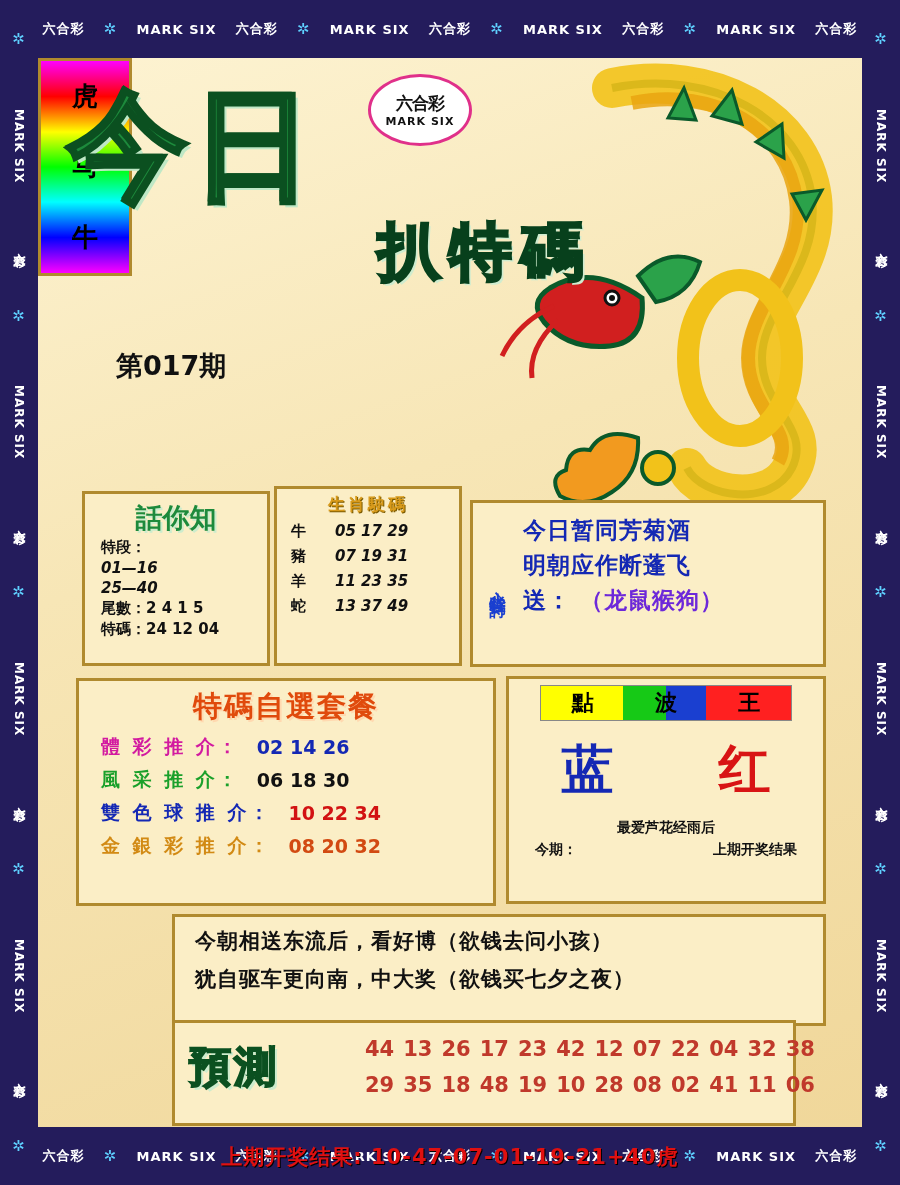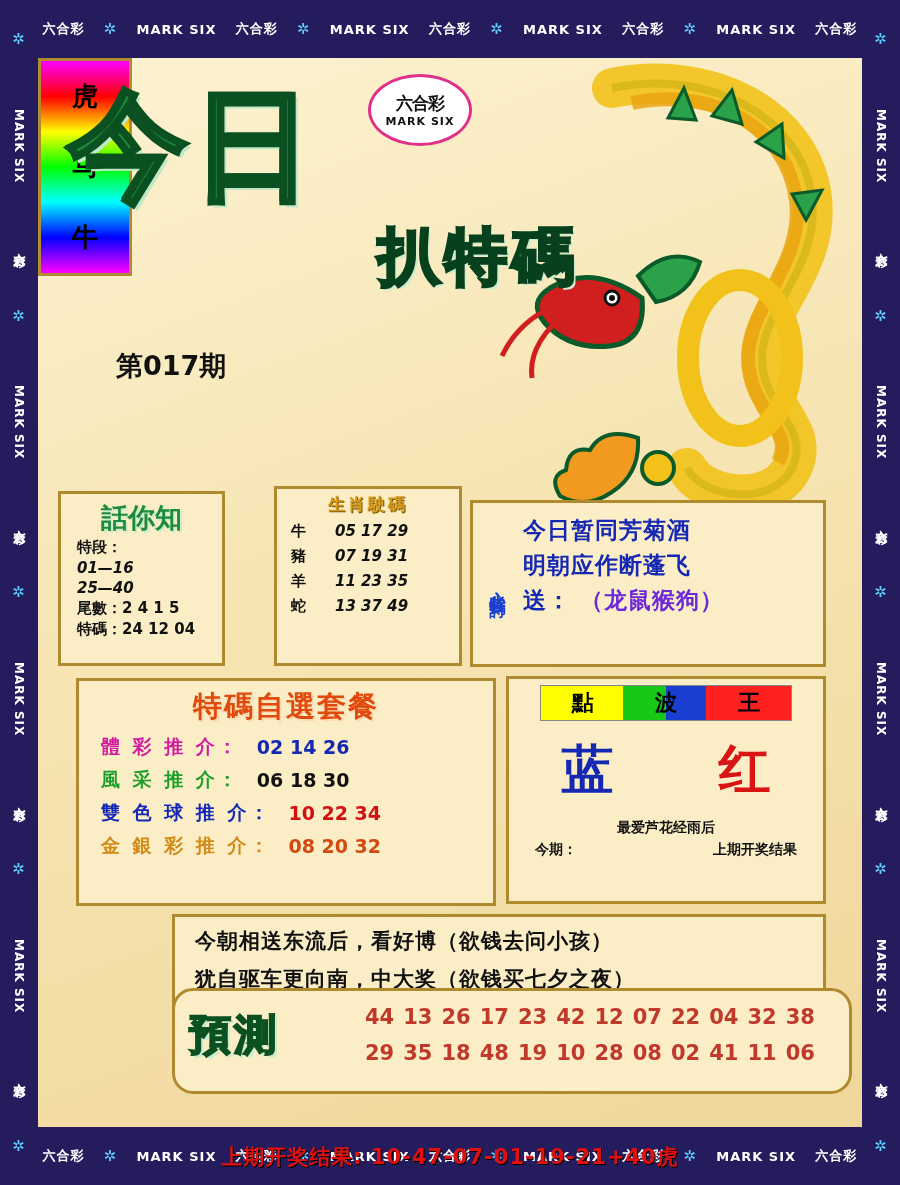--- a/index.html
+++ b/index.html
@@ -59,21 +59,21 @@
   .logo .l2{font-size:11px;font-weight:bold;color:#111;letter-spacing:1px;}
   .issue{
     position:absolute;left:78px;top:290px;font-size:27px;font-weight:bold;color:#111;
   }
   
   .box{
     position:absolute;border:3px solid #b08a2e;background:#fbeec6;
     box-sizing:border-box;
   }
   
-  #box-huanizhi{left:20px;top:433px;width:167px;height:175px;}
+  #box-huanizhi{left:44px;top:433px;width:188px;height:175px;}
   .hnz-title{font-size:27px;font-weight:bold;color:#1d8a3c;text-align:center;margin-top:6px;
     text-shadow:2px 2px 0 #cdeccd;}
   .hnz-row{font-size:15px;color:#111;margin:2px 0 0 16px;font-weight:bold;}
   .hnz-it{font-style:italic;}
   
   #box-shengxiao{left:236px;top:428px;width:188px;height:180px;}
   .sx-title{font-size:17px;font-weight:bold;color:#d89a1a;text-align:center;margin-top:4px;
     letter-spacing:3px;text-shadow:1px 1px 0 #7a5a00;}
   .sx-row{display:flex;font-size:15px;font-weight:bold;color:#111;margin:6px 0 0 14px;font-style:italic;}
   .sx-an{width:44px;font-style:normal;}
@@ -111,21 +111,21 @@
   
   #box-zodiac{left:38px;top:856px;width:88px;height:212px;background:#111;border:3px solid #b08a2e;}
   .zcell{height:33.33%;display:flex;align-items:center;justify-content:center;font-size:26px;font-weight:bold;color:#000;}
   .z1{background:linear-gradient(180deg,#ff00ff,#ff0000,#ffff00);}
   .z2{background:linear-gradient(180deg,#ffff00,#00ff00,#00ffff);}
   .z3{background:linear-gradient(180deg,#00ffff,#0000ff,#ff00ff);}
   
   #box-couplet{left:134px;top:856px;width:654px;height:112px;}
   .cp-line{font-size:21px;font-weight:bold;color:#111;margin:10px 0 0 20px;letter-spacing:1px;}
   
-  #box-forecast{left:134px;top:930px;width:680px;height:106px;border-radius:21px;}
+  #box-forecast{left:134px;top:962px;width:624px;height:106px;}
   .fc-title{
     position:absolute;left:14px;top:16px;width:150px;font-size:42px;font-weight:bold;
     color:#1d8a3c;-webkit-text-stroke:2px #0b5020;text-shadow:3px 3px 0 #cdeccd;letter-spacing:3px;
   }
   .fc-nums{position:absolute;left:190px;top:14px;width:450px;}
   .fc-rowline{display:flex;justify-content:space-between;font-size:21px;font-weight:bold;color:#c0392b;margin-bottom:12px;}
   
   .result-strip{
     position:absolute;left:0;bottom:14px;width:900px;text-align:center;
     font-size:21px;font-weight:bold;color:#e01010;letter-spacing:1px;
@@ -231,21 +231,21 @@
         <path d="M250 58 l 20 -26 l 10 34 z" fill="#2ba24a" stroke="#0a5a2a" stroke-width="3"></path>
         <path d="M294 84 l 26 -18 l 2 34 z" fill="#2ba24a" stroke="#0a5a2a" stroke-width="3"></path>
         <path d="M330 136 l 30 -4 l -16 30 z" fill="#2ba24a" stroke="#0a5a2a" stroke-width="3"></path>
       </svg>
     </div>
 
     <div class="hdr">
       <span class="bigchar">今</span>
       <span class="bigchar">日</span>
     </div>
-    <div style="position:absolute;left:340px;top:168px;">
+    <div style="position:absolute;left:340px;top:168px;font-family:Liberation Mono, monospace;">
       <span class="midchar">扒</span>
       <span class="midchar">特</span>
       <span class="midchar">碼</span>
     </div>
 
     <div class="logo">
       <div class="l1">六合彩</div>
       <div class="l2">MARK SIX</div>
     </div>
 

